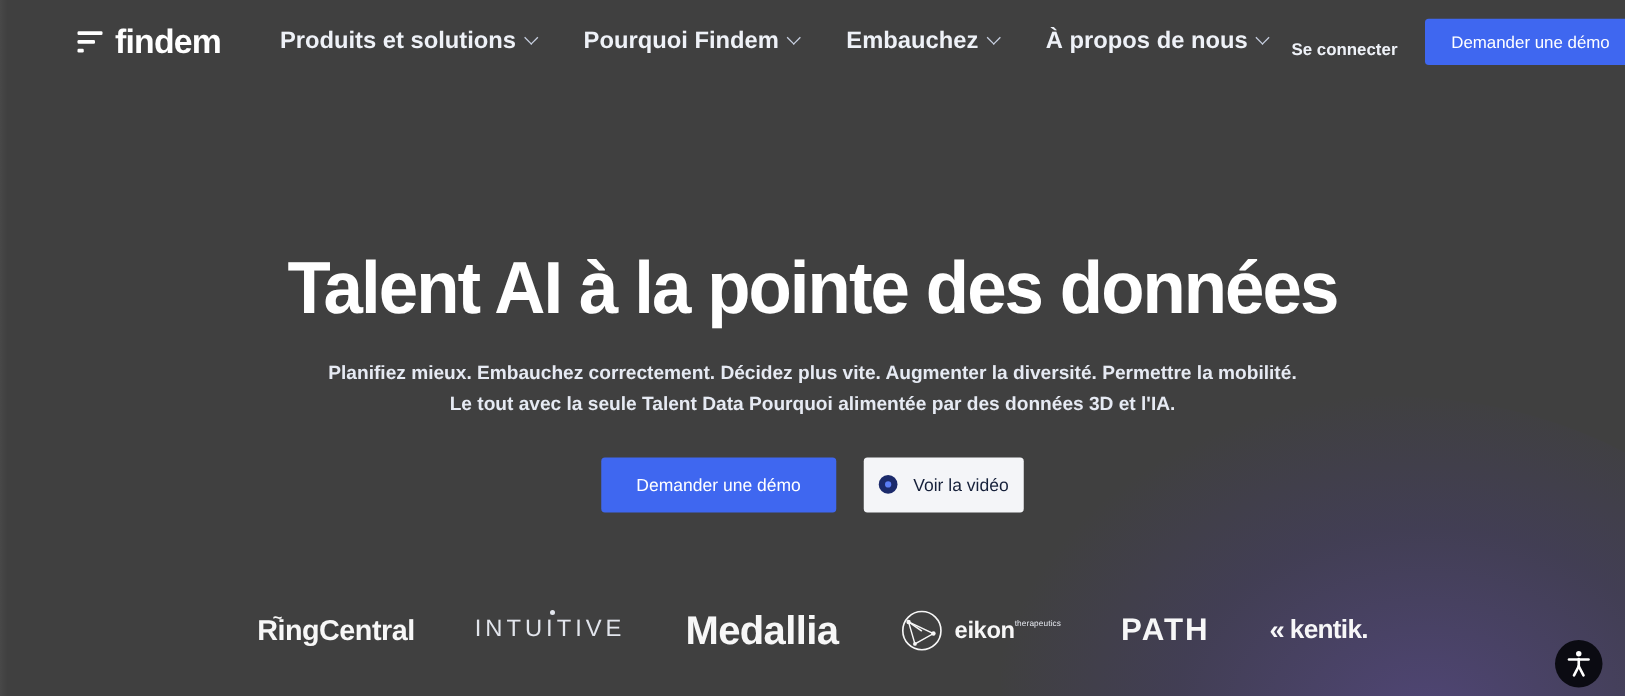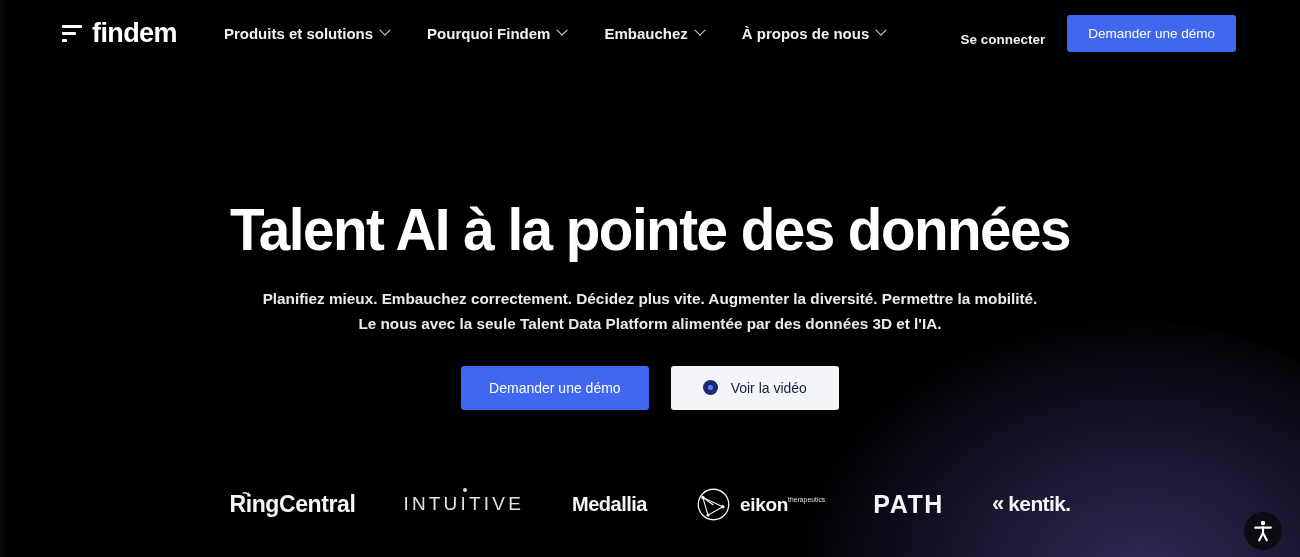--- a/index.html
+++ b/index.html
@@ -14,21 +14,21 @@
     font-family: "Liberation Sans", sans-serif;
     background: #111a30;
     color: #ffffff;
     position: relative;
   }
 
   
   #page {
     position: absolute;
     inset: 0;
-    background: #000000;
+    background: #404040;
     overflow: hidden;
   }
   #glow-purple {
     position: absolute;
     right: -120px;
     bottom: -190px;
     width: 620px;
     height: 430px;
     border-radius: 50%;
     background: radial-gradient(ellipse at 55% 60%, rgba(92,74,160,0.55) 0%, rgba(70,58,130,0.30) 42%, rgba(17,26,48,0.0) 72%);
@@ -88,21 +88,21 @@
   #nav {
     display: flex;
     align-items: center;
     gap: 0px;
   }
   .nav-item {
     display: flex;
     align-items: center;
     gap: 8px;
     padding: 8px 19px;
-    font-size: 15px;
+    font-size: 19px;
     font-weight: 700;
     color: #eef1f7;
     cursor: pointer;
     white-space: nowrap;
   }
   .chev {
     display: inline-block;
     width: 8px;
     height: 8px;
     border-right: 1.8px solid #c9d1e2;
@@ -177,21 +177,21 @@
     padding: 14px 28px;
     cursor: pointer;
     font-family: inherit;
   }
   .btn-hero-ghost {
     background: #f4f5f8;
     color: #16203a;
     font-size: 14px;
     border: none;
     border-radius: 3px;
-    padding: 14px 32px;
+    padding: 14px 12px;
     cursor: pointer;
     font-family: inherit;
     display: flex;
     align-items: center;
     gap: 13px;
   }
   .play-dot {
     width: 15px;
     height: 15px;
     border-radius: 50%;
@@ -253,21 +253,21 @@
     position: absolute;
     left: 60px;
     top: -5px;
     width: 4px;
     height: 4px;
     border-radius: 50%;
     background: #e9ecf4;
   }
 
   .lg-medallia {
-    font-size: 20px;
+    font-size: 32px;
     font-weight: 700;
     letter-spacing: -0.5px;
   }
 
   .lg-eikon { gap: 8px; align-items: center; }
   .lg-eikon .mark { width: 37px; height: 37px; flex: none; }
   .lg-eikon .txt { display: flex; flex-direction: row; line-height: 1; }
   .lg-eikon .e1 { font-size: 19px; font-weight: 700; letter-spacing: -0.3px; }
   .lg-eikon .e2 { font-size: 6.6px; font-weight: 400; letter-spacing: 0.1px; margin-top: 2.5px; color: #eceff6; }
 
@@ -340,21 +340,21 @@
       <button class="btn-primary">Demander une démo</button>
     </div>
   </div>
 
   <div id="hero">
 
     <h1 id="hero-title">Talent AI à la pointe des données</h1>
 
     <p id="hero-sub">
       <span class="l1">Planifiez mieux. Embauchez correctement. Décidez plus vite. Augmenter la diversité. Permettre la mobilité.</span>
-      <span class="l2">Le nous avec la seule Talent Data Platform alimentée par des données 3D et l'IA.</span>
+      <span class="l2">Le tout avec la seule Talent Data Pourquoi alimentée par des données 3D et l'IA.</span>
     </p>
 
     <div id="hero-cta">
       <button class="btn-hero-primary">Demander une démo</button>
       <button class="btn-hero-ghost">
         <span class="play-dot"></span>
         <span>Voir la vidéo</span>
       </button>
     </div>
 

